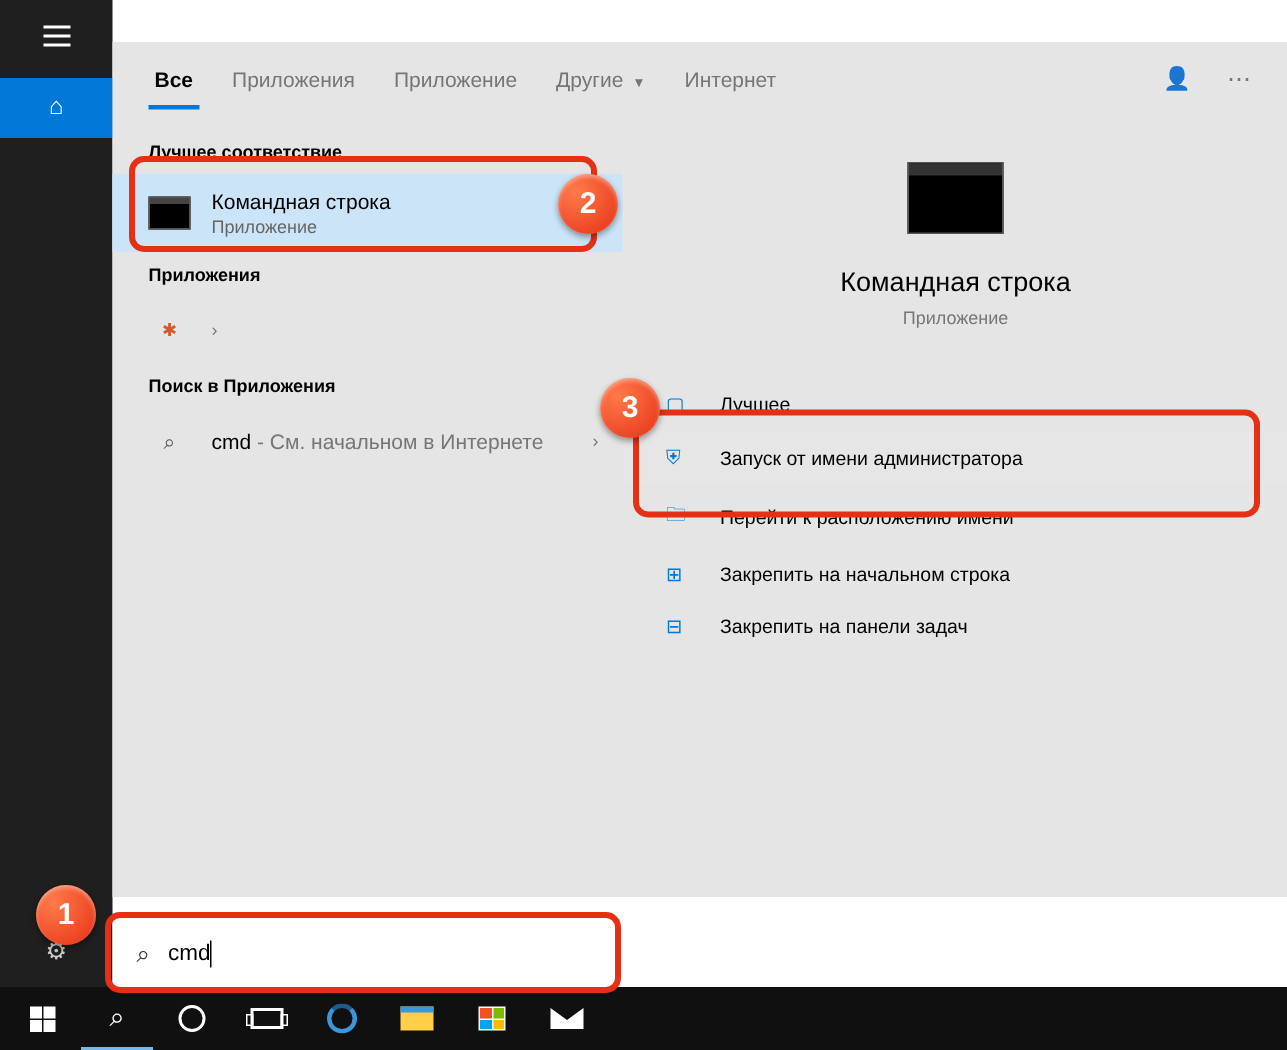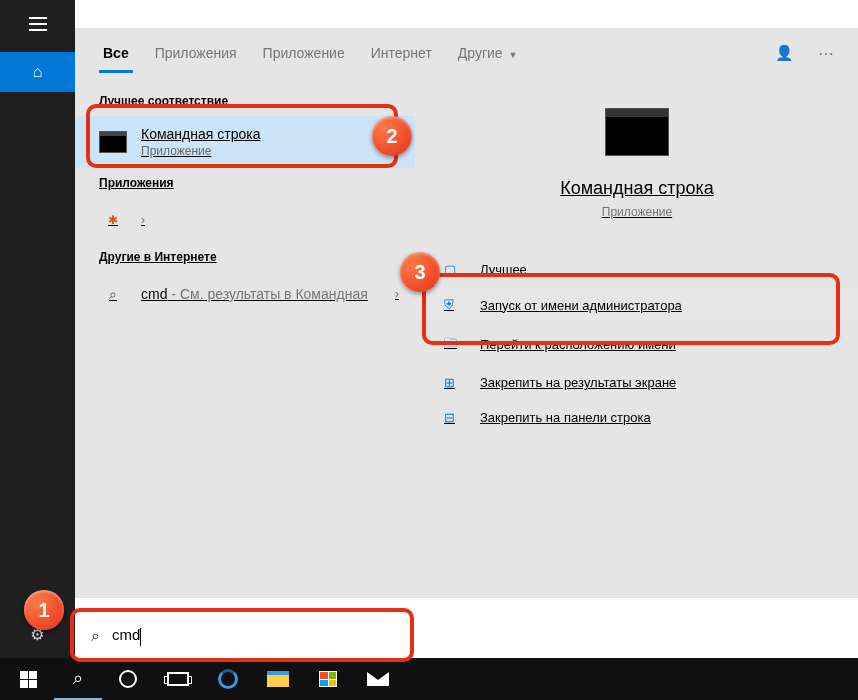--- a/index.html
+++ b/index.html
@@ -14,21 +14,21 @@
 
 .panel { position: absolute; left: 75px; top: 28px; width: 783px; height: 570px; background: #e5e5e5; }
 
 .tabbar { height: 50px; display: flex; align-items: center; padding: 0 24px; gap: 18px; border-bottom: 0; }
 .tab { font-size: 14px; color: #767676; padding: 14px 4px; cursor: pointer; position: relative; }
 .tab.active { color: #000; font-weight: 600; }
 .tab.active::after { content: ""; position: absolute; left: 0; right: 0; bottom: 2px; height: 3px; background: #0078d7; }
 .tab .chev { font-size: 9px; margin-left: 2px; }
 .tabbar-right { margin-left: auto; display: flex; gap: 24px; color: #767676; }
 
-.content { display: flex; height: calc(100% - 50px); text-decoration: underline; }
+.content { display: flex; height: calc(100% - 50px); }
 .left { width: 340px; padding: 8px 0 0 0; }
 .right { flex: 1; border-left: 1px solid #e6e6e6; padding-top: 30px; display: flex; flex-direction: column; align-items: center; }
 
 .section-header { font-size: 12px; color: #000; font-weight: 600; padding: 8px 24px 8px 24px; }
 
 .result-item { display: flex; align-items: center; padding: 10px 16px 10px 24px; gap: 14px; cursor: pointer; position: relative; }
 .result-item.selected { background: #cce4f7; }
 .result-item .icon { width: 28px; height: 24px; flex: 0 0 28px; display: flex; align-items: center; justify-content: center; }
 .cmd-icon { width: 28px; height: 22px; background: #000; border: 1px solid #555; position: relative; }
 .cmd-icon::before { content: ""; position: absolute; top: 0; left: 0; right: 0; height: 4px; background: #444; }
@@ -99,22 +99,22 @@
   <div class="sidebar-item settings">
     <span class="gear">⚙</span>
   </div>
 </div>
 
 <div class="panel">
   <div class="tabbar">
     <div class="tab active">Все</div>
     <div class="tab">Приложения</div>
     <div class="tab">Приложение</div>
+    <div class="tab"><span>Другие</span> <span class="chev">▼</span></div>
     <div class="tab">Интернет</div>
-    <div class="tab"><span>Другие</span> <span class="chev">▼</span></div>
     <div class="tabbar-right">
       <span class="user-icon">👤</span>
       <span>⋯</span>
     </div>
   </div>
 
   <div class="content">
     <div class="left">
       <div class="section-header">Лучшее соответствие</div>
 
@@ -129,27 +129,27 @@
       </div>
 
       <div class="section-header">Приложения</div>
       <div class="result-item">
         <div class="icon">
             <span style="color:#d05a2a;font-size:12px;">✱</span>
           </div>
         <span class="chev">›</span>
       </div>
 
-      <div class="section-header">Другие в Интернете</div>
+      <div class="section-header">Поиск в Приложения</div>
       <div class="result-item">
         <div class="icon">
             <span class="search-icon-small">⌕</span>
           </div>
         <div class="txt">
-            <div class="title"><span>cmd</span><span class="dim"> - См. результаты в Командная</span></div>
+            <div class="title"><span>cmd</span><span class="dim"> - См. начальном в Интернете</span></div>
           </div>
         <span class="chev">›</span>
       </div>
 
     </div>
 
     <div class="right">
       <div class="preview-icon"></div>
       <div class="preview-title">Командная строка</div>
       <div class="preview-sub">Приложение</div>
@@ -162,25 +162,25 @@
         <div class="action highlight">
           <span class="aicon">⛨</span>
           <span>Запуск от имени администратора</span>
         </div>
         <div class="action">
           <span class="aicon">🗀</span>
           <span>Перейти к расположению имени</span>
         </div>
         <div class="action">
           <span class="aicon">⊞</span>
-          <span>Закрепить на результаты экране</span>
+          <span>Закрепить на начальном строка</span>
         </div>
         <div class="action">
           <span class="aicon">⊟</span>
-          <span>Закрепить на панели строка</span>
+          <span>Закрепить на панели задач</span>
         </div>
       </div>
     </div>
   </div>
 </div>
 
 <div class="searchbox">
   <span class="search-icon">⌕</span>
   <span style="font-size:15px;"><span>cmd</span><span class="cursor"></span></span>
 </div>

